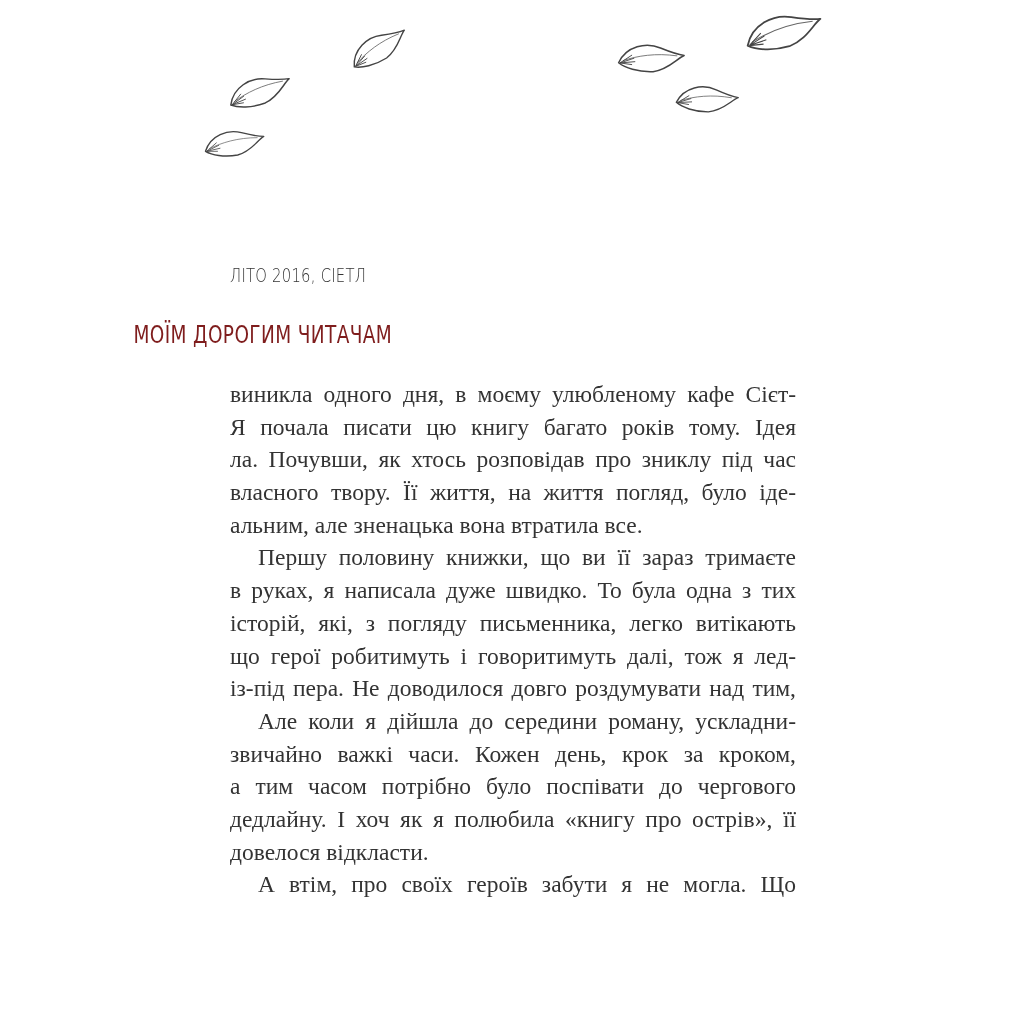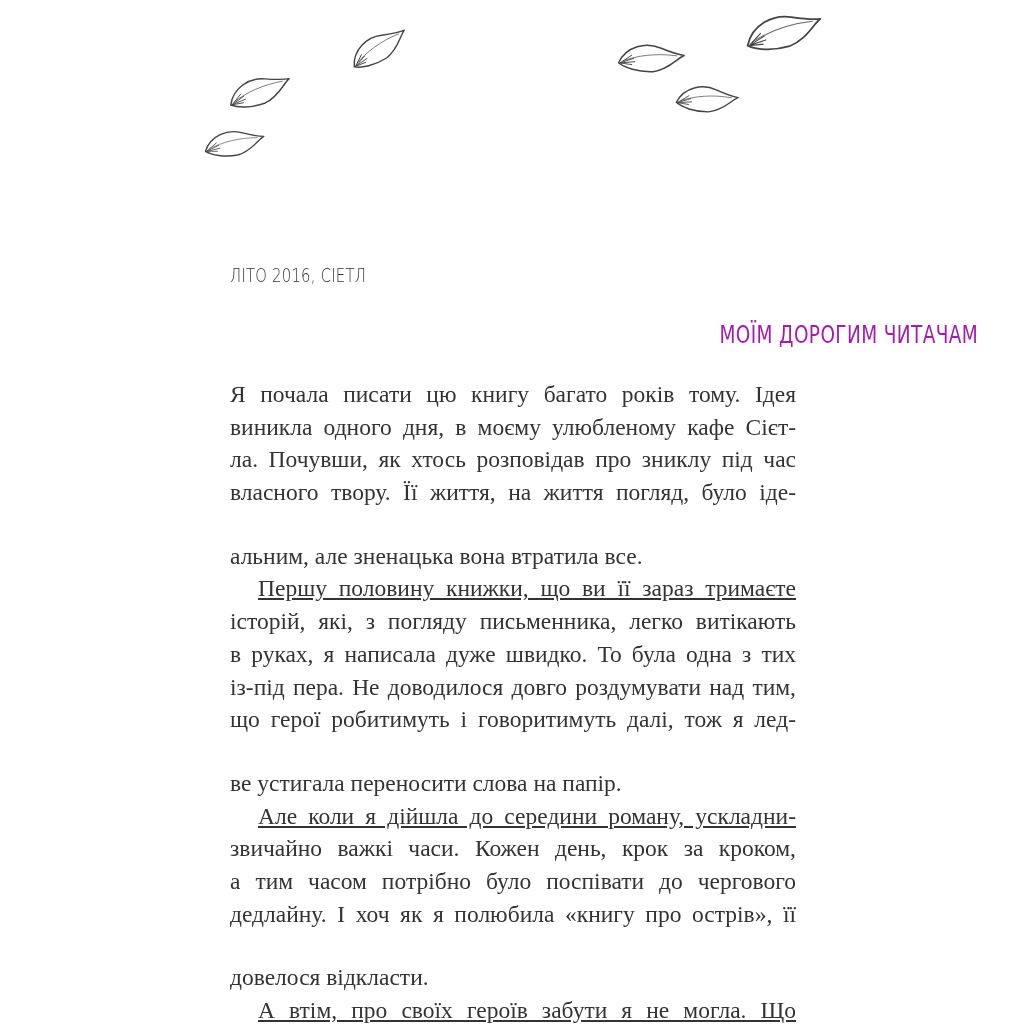--- a/index.html
+++ b/index.html
@@ -7,33 +7,33 @@
   .petal { position: absolute; }
   .petal svg { display: block; overflow: visible; }
   .dateline {
     position: absolute; left: 230px; top: 264px;
     font-family: "DejaVu Sans", sans-serif;
     font-size: 19px; letter-spacing: 0.3px;
     color: #333; transform: scaleX(0.78); transform-origin: left center;
     font-weight: 300;
   }
   .title {
-    position: absolute; left: 0; width: 1024px; top: 320px; text-align: right;
+    position: absolute; left: 0; width: 1024px; top: 320px; text-align: left;
     font-family: "DejaVu Sans", sans-serif;
-    font-size: 25px; color: #a21caf; letter-spacing: 0.5px;
+    font-size: 25px; color: #7f1d1d; letter-spacing: 0.5px;
   }
   .title span { display: inline-block; transform: scaleX(0.74); transform-origin: center; margin-left: 88px; }
   .body-text {
     position: absolute; left: 230px; top: 378px; width: 566px;
     font-family: "Liberation Serif", serif;
     font-size: 23.5px; line-height: 32.7px; color: #333;
   }
   .line { white-space: nowrap; text-align: justify; text-align-last: justify; display: block; height: 32.7px; }
-  .line.last { text-align-last: left; margin-top: 31px; }
-  .line.indent { padding-left: 28px; text-decoration: underline; }
+  .line.last { text-align-last: left; }
+  .line.indent { padding-left: 28px; }
 </style>
 </head>
 <body>
 
 <div id="petals">
     <div class="petal" style="left: 346px; top: 26px; transform: rotate(-22deg);">
       <svg width="64" height="42" viewBox="0 0 100 50">
         <path d="M4 40 C 12 14, 40 4, 62 10 C 78 14, 90 16, 98 16 C 88 22, 78 40, 56 46 C 34 50, 14 46, 4 40 Z" fill="none" stroke="#444" stroke-width="2.2" stroke-linejoin="round"></path>
         <path d="M10 36 C 30 26, 56 18, 88 18" fill="none" stroke="#666" stroke-width="1.2"></path>
         <path d="M6 40 L 26 30 M6 40 L 28 35 M6 40 L 24 40 M6 40 L 22 26" stroke="#444" stroke-width="1.3"></path>
@@ -74,33 +74,32 @@
         <path d="M6 40 L 26 30 M6 40 L 28 35 M6 40 L 24 40 M6 40 L 22 26" stroke="#444" stroke-width="1.3"></path>
       </svg>
     </div>
   </div>
 
 <div class="dateline">ЛІТО 2016, СІЕТЛ</div>
 <div class="title"><span>МОЇМ ДОРОГИМ ЧИТАЧАМ</span></div>
 
 <div class="body-text" id="bodytext">
     <div>
+      <span class="line">виникла одного дня, в моєму улюбленому кафе Сієт-</span>
       <span class="line">Я почала писати цю книгу багато років тому. Ідея</span>
-      <span class="line">виникла одного дня, в моєму улюбленому кафе Сієт-</span>
       <span class="line">ла. Почувши, як хтось розповідав про зниклу під час</span>
       <span class="line">власного твору. Її життя, на життя погляд, було іде-</span>
       <span class="line last">альним, але зненацька вона втратила все.</span>
     </div>
     <div>
       <span class="line indent">Першу половину книжки, що ви її зараз тримаєте</span>
+      <span class="line">в руках, я написала дуже швидко. То була одна з тих</span>
       <span class="line">історій, які, з погляду письменника, легко витікають</span>
-      <span class="line">в руках, я написала дуже швидко. То була одна з тих</span>
+      <span class="line">що герої робитимуть і говоритимуть далі, тож я лед-</span>
       <span class="line">із-під пера. Не доводилося довго роздумувати над тим,</span>
-      <span class="line">що герої робитимуть і говоритимуть далі, тож я лед-</span>
-      <span class="line last">ве устигала переносити слова на папір.</span>
     </div>
     <div>
       <span class="line indent">Але коли я дійшла до середини роману, ускладни-</span>
       <span class="line">звичайно важкі часи. Кожен день, крок за кроком,</span>
       <span class="line">а тим часом потрібно було поспівати до чергового</span>
       <span class="line">дедлайну. І хоч як я полюбила «книгу про острів», її</span>
       <span class="line last">довелося відкласти.</span>
     </div>
     <div>
       <span class="line indent">А втім, про своїх героїв забути я не могла. Що</span>

